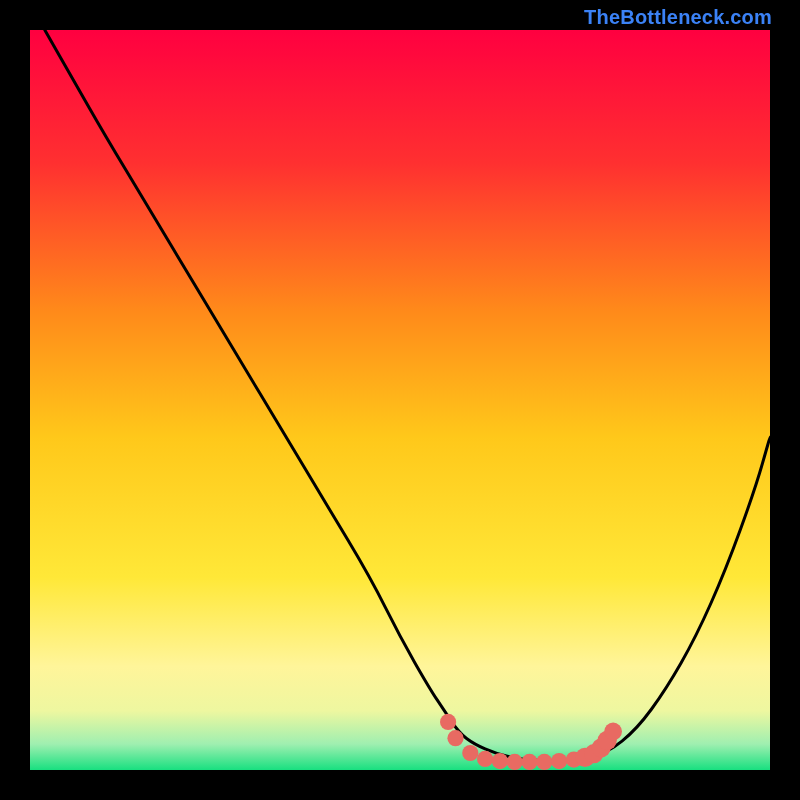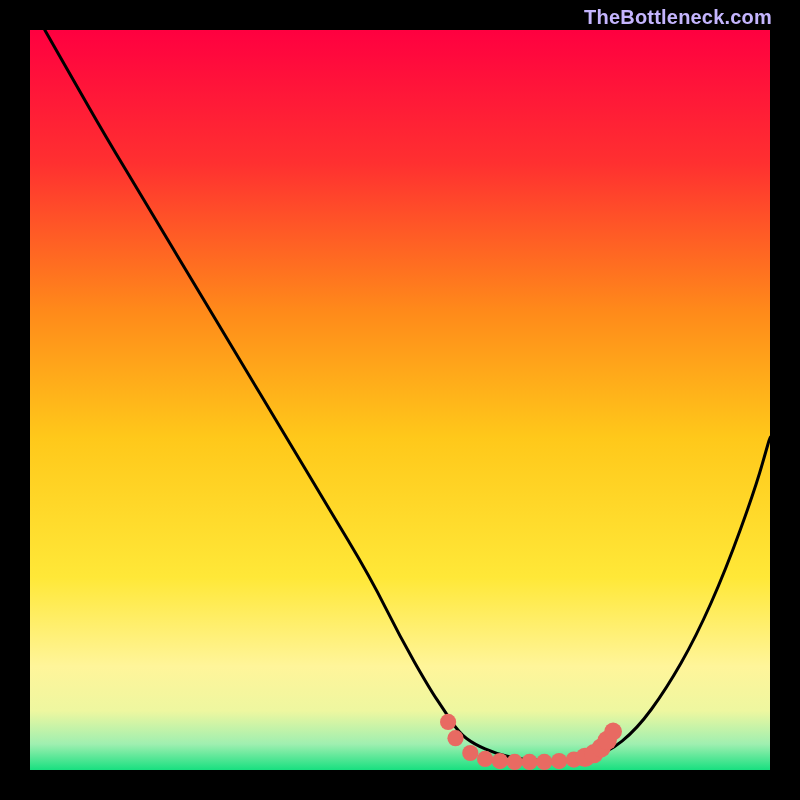--- a/index.html
+++ b/index.html
@@ -22,21 +22,21 @@
     width: 740px;
     height: 740px;
   }
   .attribution {
     position: absolute;
     top: 6px;
     right: 28px;
     font-family: Arial, Helvetica, sans-serif;
     font-size: 20px;
     font-weight: 600;
-    color: #c4b5fd;
+    color: #3b82f6;
     letter-spacing: 0.2px;
     text-align: right;
   }
   svg { display: block; }
 </style>
 </head>
 <body>
 <div class="wrap">
 
   <div class="attribution">TheBottleneck.com</div>

